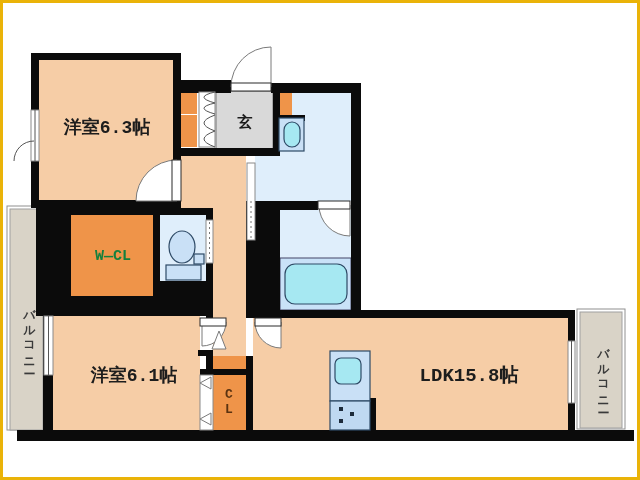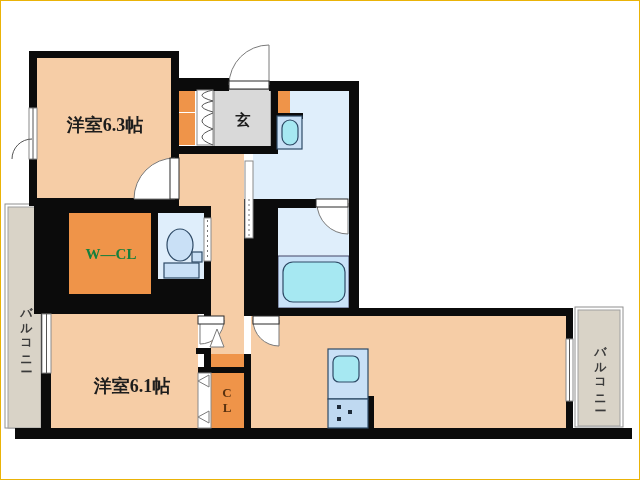--- a/index.html
+++ b/index.html
@@ -1,18 +1,18 @@
 <!DOCTYPE html>
 <html><head>
 <meta charset="utf-8">
 <style>
   html,body{margin:0;padding:0;background:#fff;}
   .stage{position:relative;width:640px;height:480px;background:#ffffff;
-         border:1px solid #eab308;box-sizing:border-box;overflow:hidden;
-         font-family:Liberation Serif, serif;}
+         border:3px solid #eab308;box-sizing:border-box;overflow:hidden;
+         font-family:Liberation Mono, monospace;}
   .plan-svg{position:absolute;left:0;top:0;}
   
   .f-room{fill:#f6cda6;} .f-orange{fill:#ef9449;} .f-gray{fill:#d9d9d9;}
   .f-wet{fill:#dfeefb;} .f-bathzone{fill:#c9e2f8;} .f-fixture{fill:#c9e0f6;}
   .f-cyan{fill:#a6e8f2;} .f-balcony{fill:#d9d3c7;}
   .wall{fill:#0b0b0b;}
   .leaf{fill:#ffffff;stroke:#2b2b2b;stroke-width:1;}
   .arc{fill:#ffffff;stroke:#7a7a7a;stroke-width:1;}
   .frame{fill:#ffffff;stroke:#8a8a8a;stroke-width:1;}
   .fix{stroke:#2e4a66;stroke-width:1.2;}
@@ -144,20 +144,21 @@
       <rect x="327" y="398" width="40" height="29" fill="#bfd9f1" class="fix"></rect>
       <rect x="336" y="404" width="4" height="4" fill="#1d2b3a"></rect>
       <rect x="347" y="409" width="4" height="4" fill="#1d2b3a"></rect>
       <rect x="336" y="416" width="4" height="4" fill="#1d2b3a"></rect>
     </g>
   </svg>
 
   <div class="lb lb-lg" style="left:104px;top:124px;">洋室6.3帖</div>
   <div class="lb lb-md" style="left:242px;top:119px;">玄</div>
   <div class="lb lb-md" style="left:110px;top:253px;color:#15803d;">W—CL</div>
-  <div class="lb lb-lg" style="left:131px;top:385px;">洋室6.1帖</div>
+  <div class="lb lb-lg" style="left:131px;top:372px;">洋室6.1帖</div>
+  <div class="lb lb-xl" style="left:466px;top:372px;">LDK15.8帖</div>
   <div class="lb lb-cl" style="left:226px;top:399px;">
     <span>C</span>
     <span>L</span>
   </div>
   <div class="lb vert" style="left:25px;top:332px;">バルコニー</div>
   <div class="lb vert" style="left:599px;top:371px;">バルコニー</div>
 </div>
 
 </body></html>

